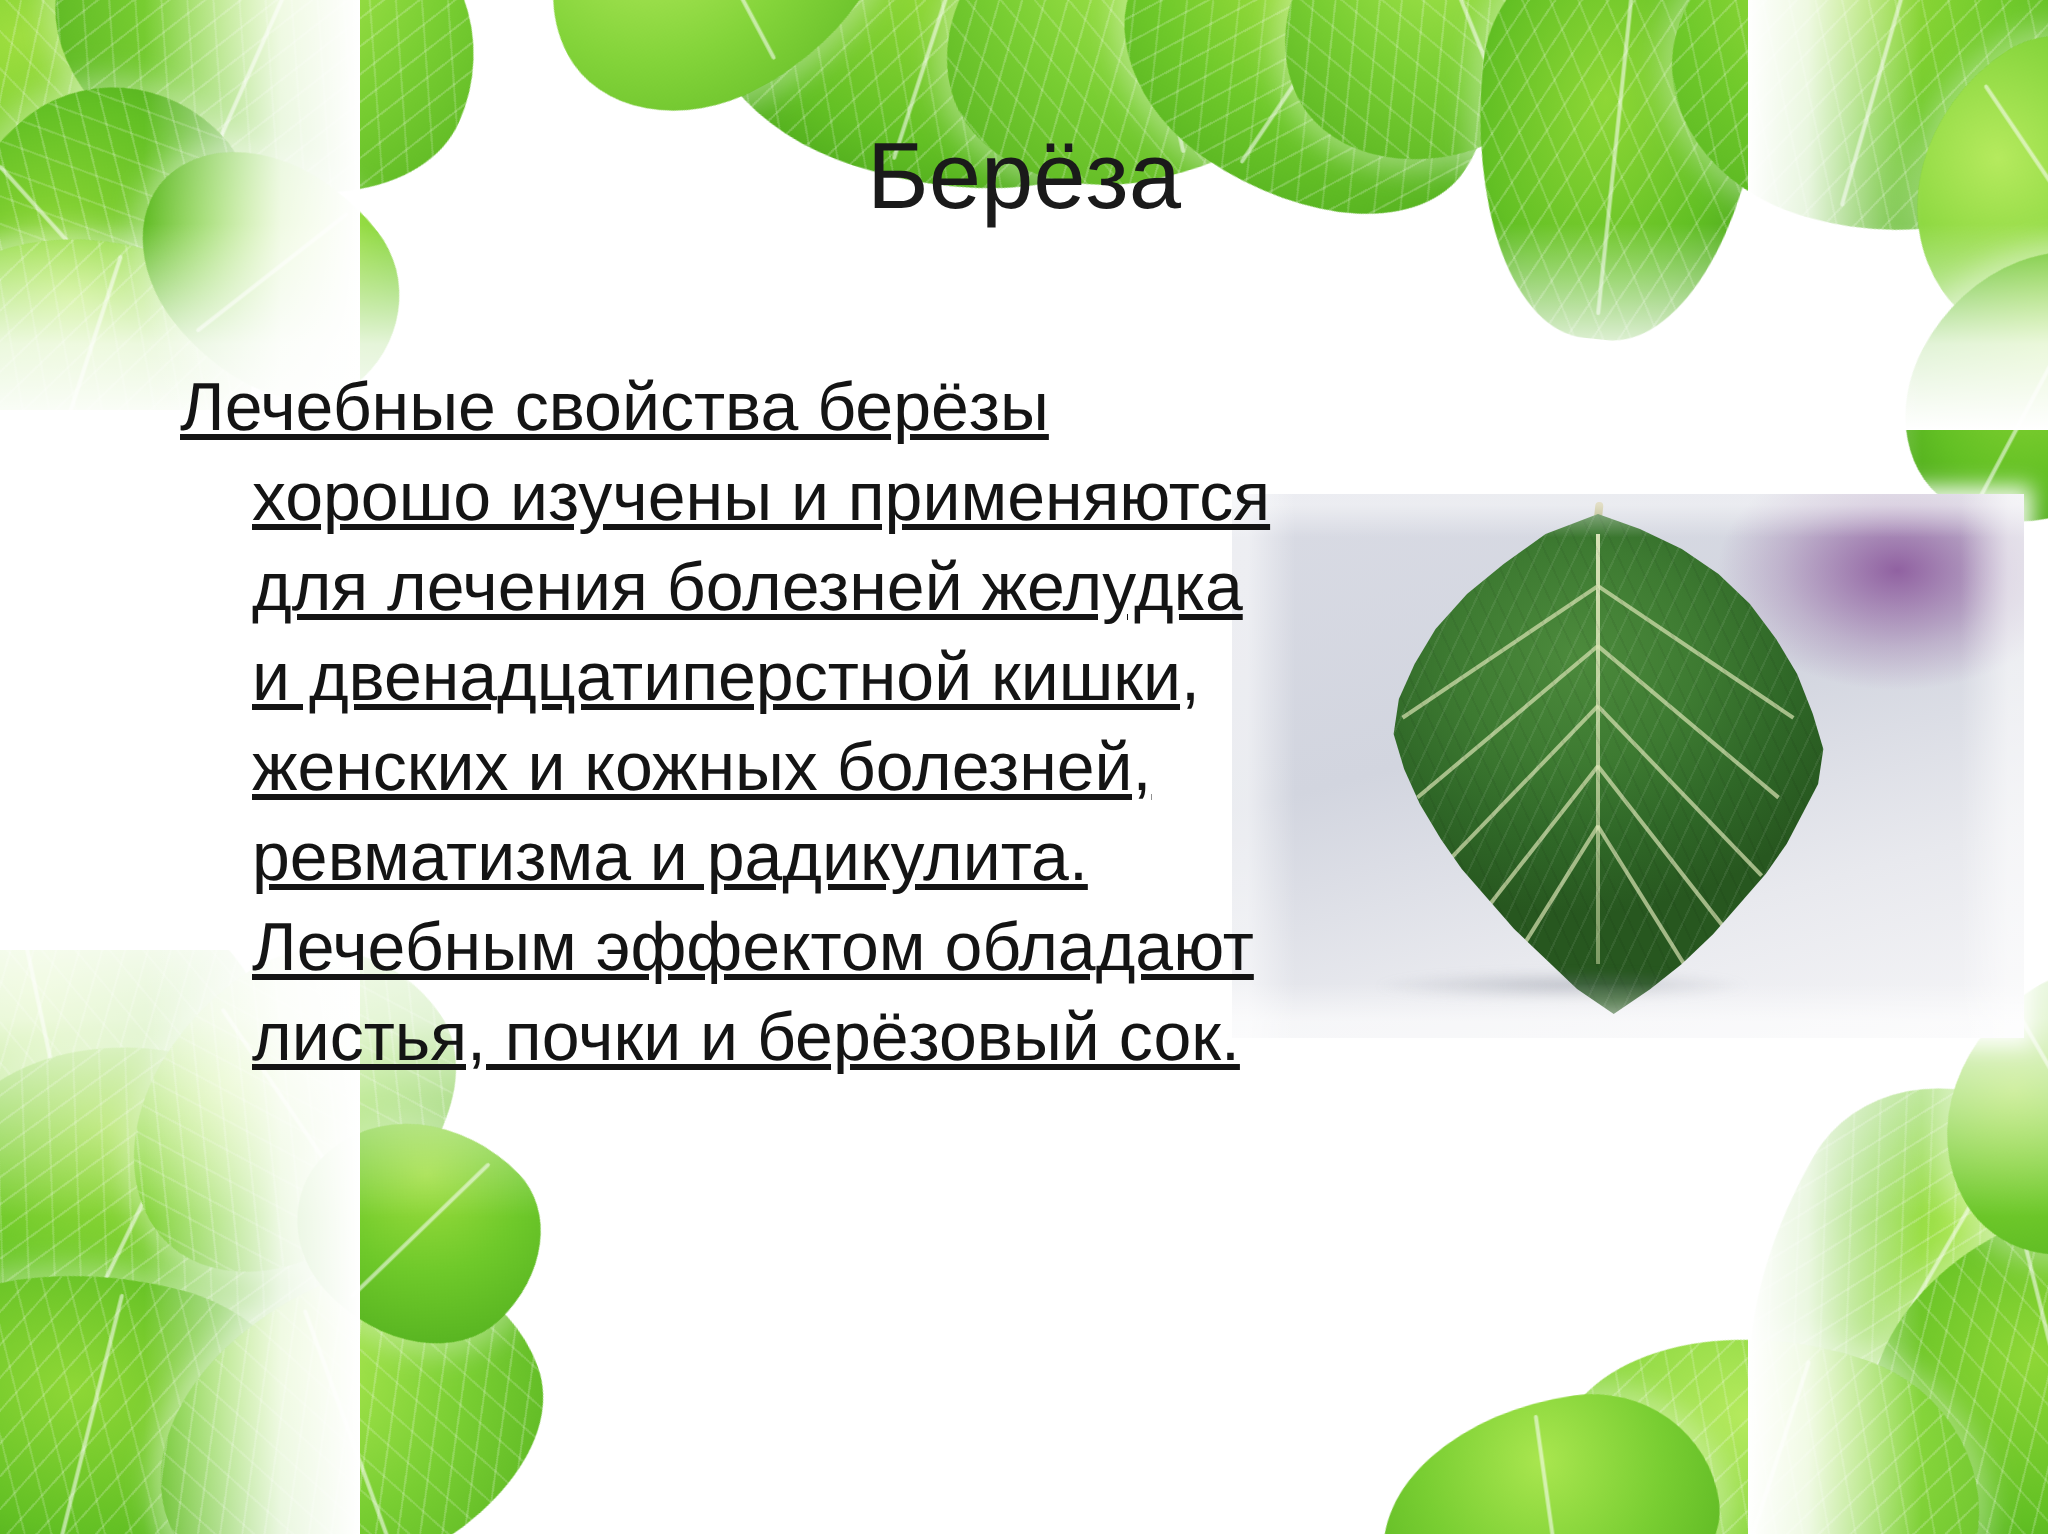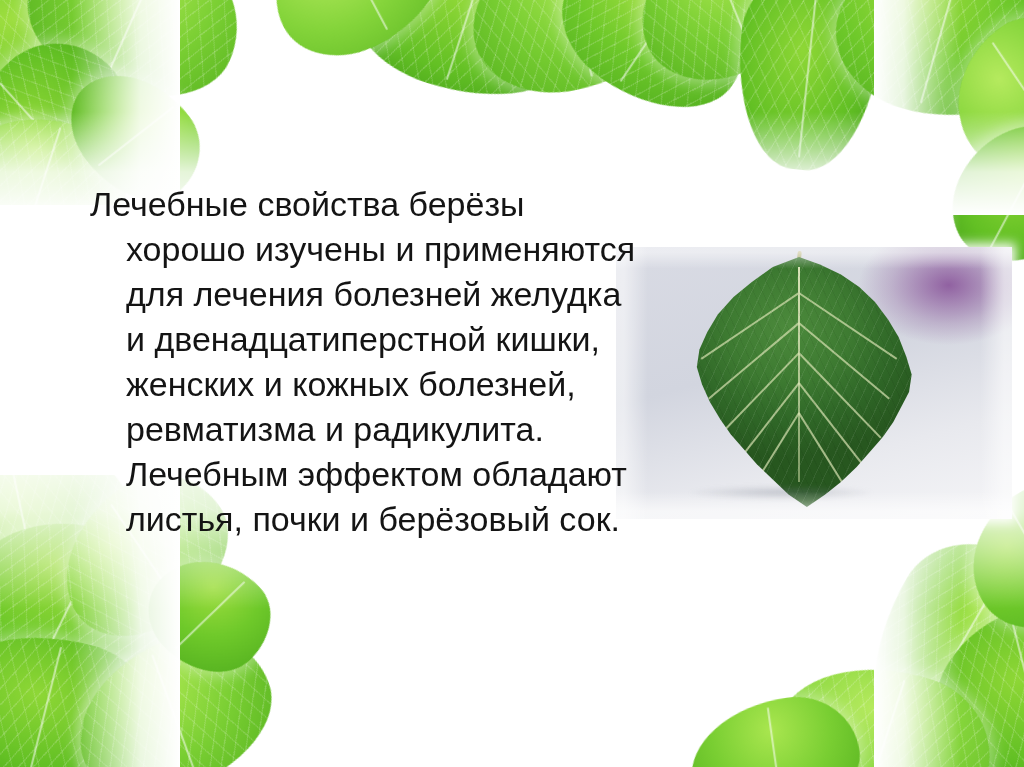--- a/index.html
+++ b/index.html
@@ -103,21 +103,21 @@
     left: 90px;
     top: 182px;
     width: 512px;
     font-size: 34px;
     line-height: 45px;
     color: #141414;
     text-indent: 0;
     padding-left: 36px;
     z-index: 6;
   }
-  #body-text { text-indent: -36px; }
+  #body-text { text-indent: -36px; text-decoration: underline; }
 
   
   #photo {
     position: absolute;
     left: 616px;
     top: 247px;
     width: 396px;
     height: 272px;
     z-index: 5;
     background:
@@ -262,20 +262,21 @@
     <div class="leaf g1 soft" style="left:968px; top:492px; width:140px; height:130px; transform:rotate(-30deg);"></div>
     <div class="leaf g2 soft" style="left:690px; top:700px; width:170px; height:120px; transform:rotate(-8deg);"></div>
 
     <div class="fade-top"></div>
     <div class="fade-bottom"></div>
     <div class="fade-left"></div>
     <div class="fade-right"></div>
     <div class="fade-center-left"></div>
   </div>
 
+  <div id="title">Берёза</div>
 
   <div id="body-text">Лечебные свойства берёзы хорошо изучены и применяются для лечения болезней желудка и двенадцатиперстной кишки, женских и кожных болезней, ревматизма и радикулита. Лечебным эффектом обладают листья, почки и берёзовый сок.</div>
 
   <div id="photo">
     <div class="stem"></div>
     <div class="blade">
       <div class="midrib"></div>
       <div class="vein" style="top:14%; transform:rotate(34deg);"></div>
       <div class="vein" style="top:26%; transform:rotate(40deg);"></div>
       <div class="vein" style="top:38%; transform:rotate(46deg);"></div>

